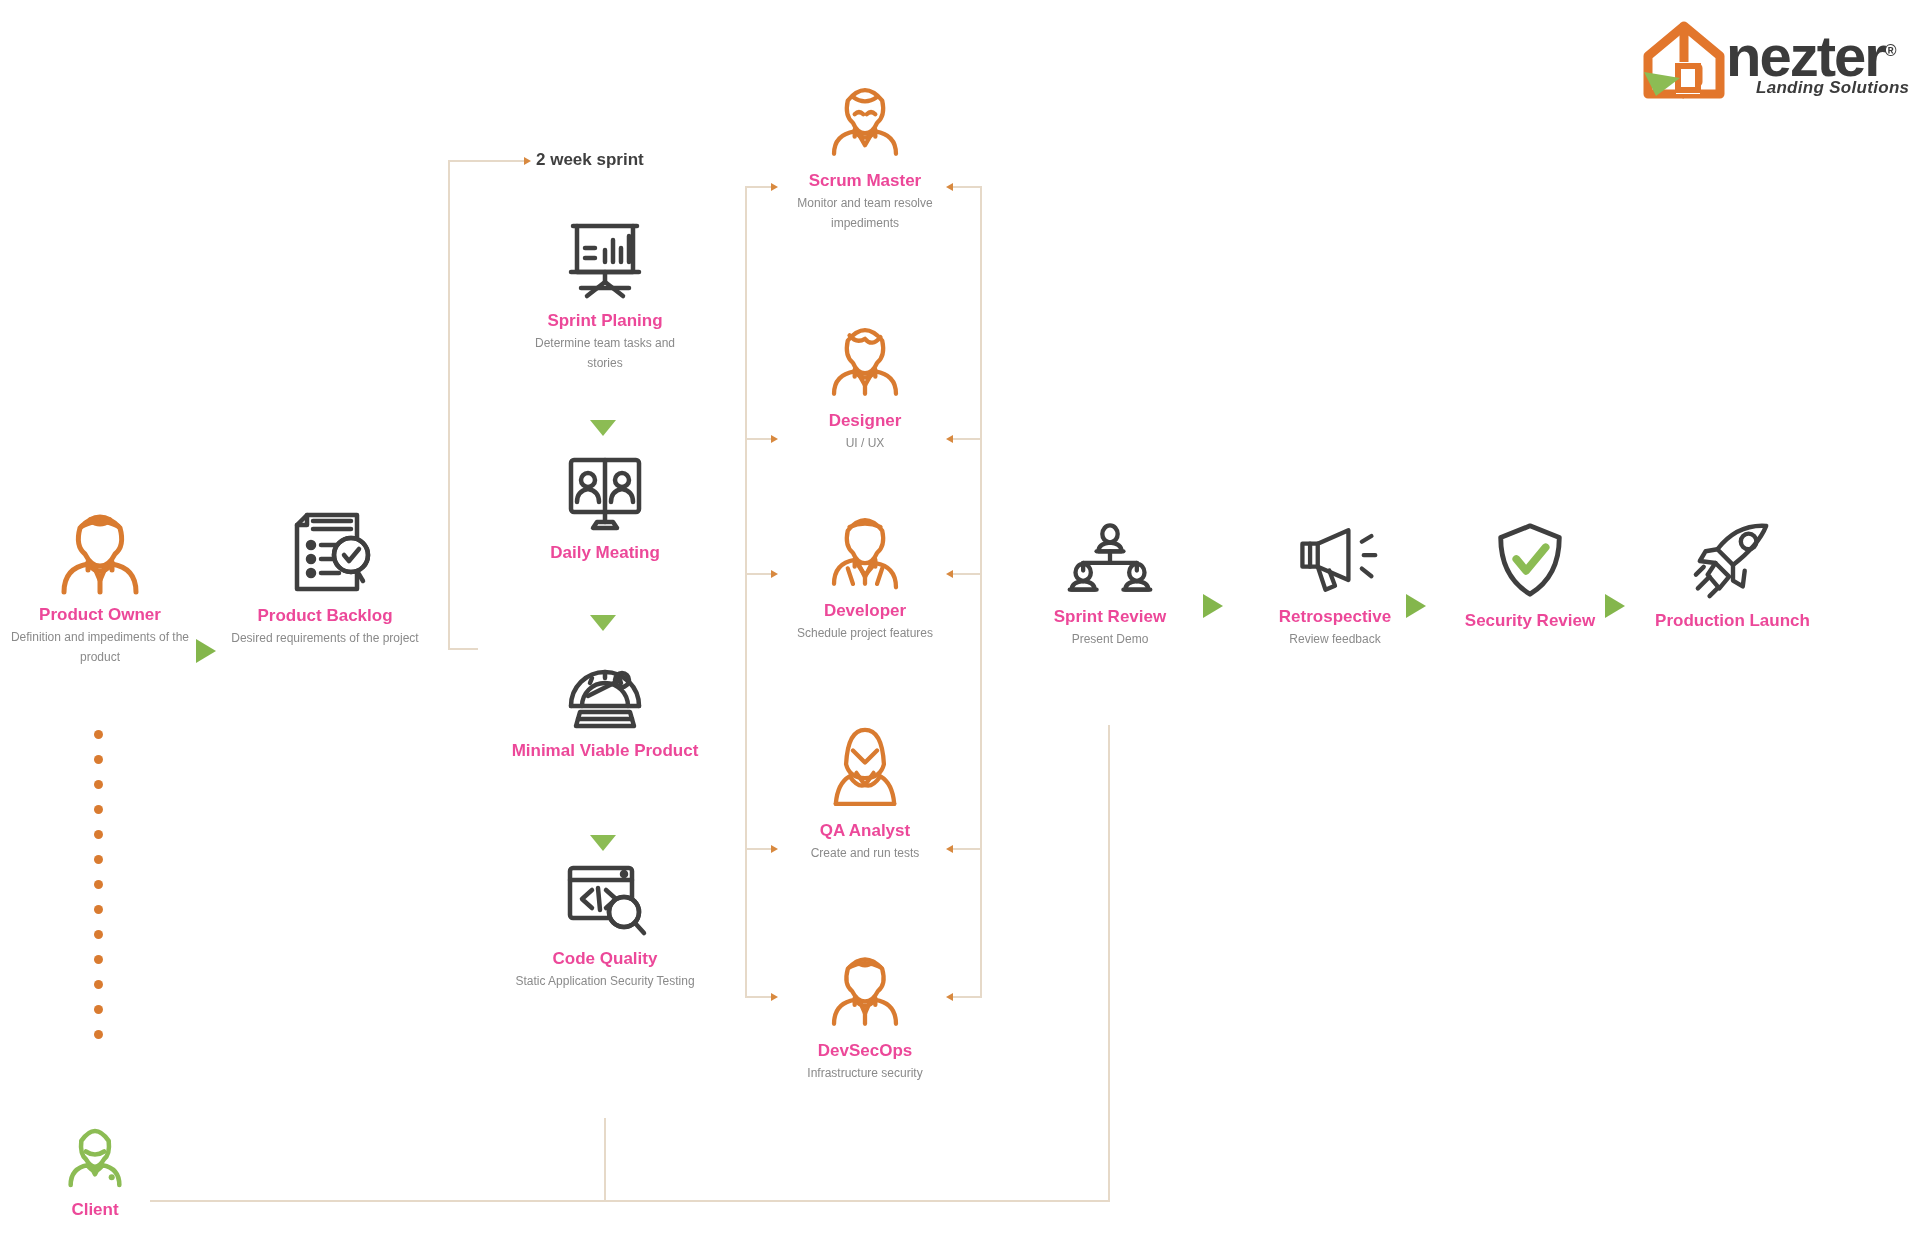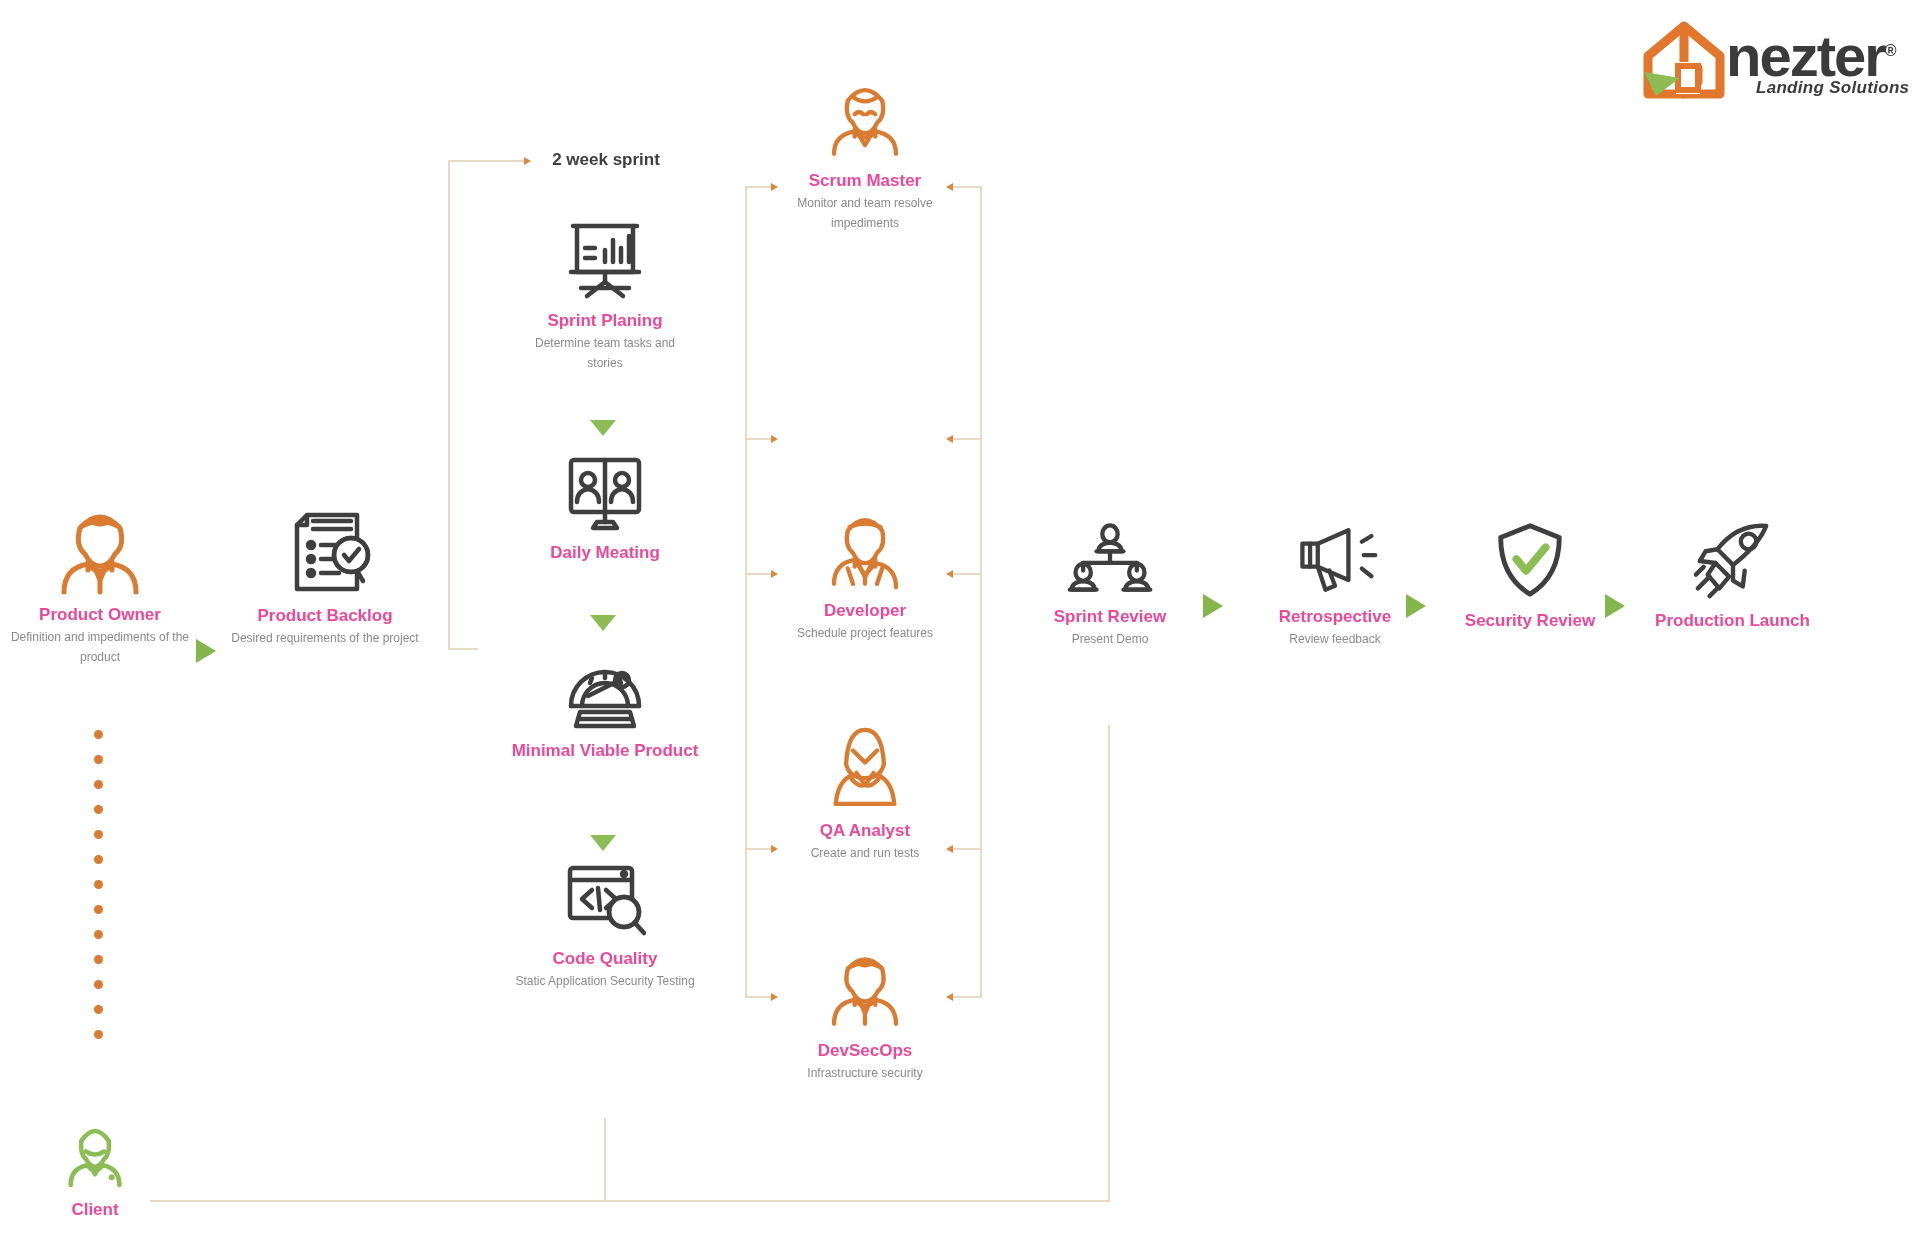--- a/index.html
+++ b/index.html
@@ -176,21 +176,21 @@
         <circle cx="74" cy="50" r="17" fill="#ffffff"></circle>
         <circle cx="74" cy="50" r="17"></circle>
         <path d="M67 50 L72 56 L82 44"></path>
         <path d="M80 66 L86 76"></path>
       </g>
     </svg>
     <div class="title">Product Backlog</div>
     <div class="sub">Desired requirements of the project</div>
   </div>
 
-  <div class="sprint-head" style="left:536px; top:150px; width:140px; text-align:center;">2 week sprint</div>
+  <div class="sprint-head" style="left:536px; top:150px; width:140px; text-align:left;">2 week sprint</div>
 
   <div class="node" style="left:520px; top:218px; width:170px;">
     <svg class="icon" width="84" height="84" viewBox="0 0 84 84">
       <g fill="none" stroke="#3F3F3F" stroke-width="4.5" stroke-linecap="round" stroke-linejoin="round">
         <path d="M10 8 L74 8"></path>
         <path d="M14 8 L14 54 L70 54 L70 8"></path>
         <path d="M8 54 L76 54"></path>
         <path d="M42 54 L42 64"></path>
         <path d="M42 64 L24 78 M42 64 L60 78"></path>
         <path d="M18 70 L66 70"></path>
@@ -260,20 +260,34 @@
         <path d="M38 46 q5 -5 10 0 M52 46 q5 -5 10 0"></path>
         <path d="M38 64 L38 72 M62 64 L62 72"></path>
         <path d="M14 92 q0 -22 24 -26 q12 14 24 0 q24 4 24 26"></path>
         <path d="M42 68 L50 82 L58 68"></path>
       </g>
     </svg>
     <div class="title">Scrum Master</div>
     <div class="sub">Monitor and team resolve impediments</div>
   </div>
 
+  <div class="node" style="left:790px; top:310px; width:150px;">
+    <svg class="icon" width="86" height="92" viewBox="0 0 100 96">
+      <g fill="none" stroke="#D97B30" stroke-width="5" stroke-linecap="round" stroke-linejoin="round">
+        <path d="M30 30 q20 -24 40 0 q4 18 -6 26 q-5 12 -14 12 q-9 0 -14 -12 q-10 -8 -6 -26 Z"></path>
+        <path d="M32 24 q8 10 18 4 q8 10 18 -2"></path>
+        <path d="M38 64 L38 72 M62 64 L62 72"></path>
+        <path d="M14 92 q0 -22 24 -26 q12 14 24 0 q24 4 24 26"></path>
+        <path d="M42 68 L50 82 L58 68"></path>
+        <path d="M50 82 L50 92"></path>
+      </g>
+    </svg>
+    <div class="title">Designer</div>
+    <div class="sub">UI / UX</div>
+  </div>
 
   <div class="node" style="left:775px; top:500px; width:180px;">
     <svg class="icon" width="86" height="92" viewBox="0 0 100 96">
       <g fill="none" stroke="#D97B30" stroke-width="5" stroke-linecap="round" stroke-linejoin="round">
         <path d="M30 30 q20 -24 40 0 q4 18 -6 26 q-5 12 -14 12 q-9 0 -14 -12 q-10 -8 -6 -26 Z"></path>
         <path d="M32 26 q18 -8 36 0"></path>
         <path d="M38 64 L38 72 M62 64 L62 72"></path>
         <path d="M14 92 q0 -24 24 -28 L50 82 L62 68 q24 4 24 28"></path>
         <path d="M42 68 L50 84 L58 68"></path>
         <path d="M50 84 L50 92"></path>

